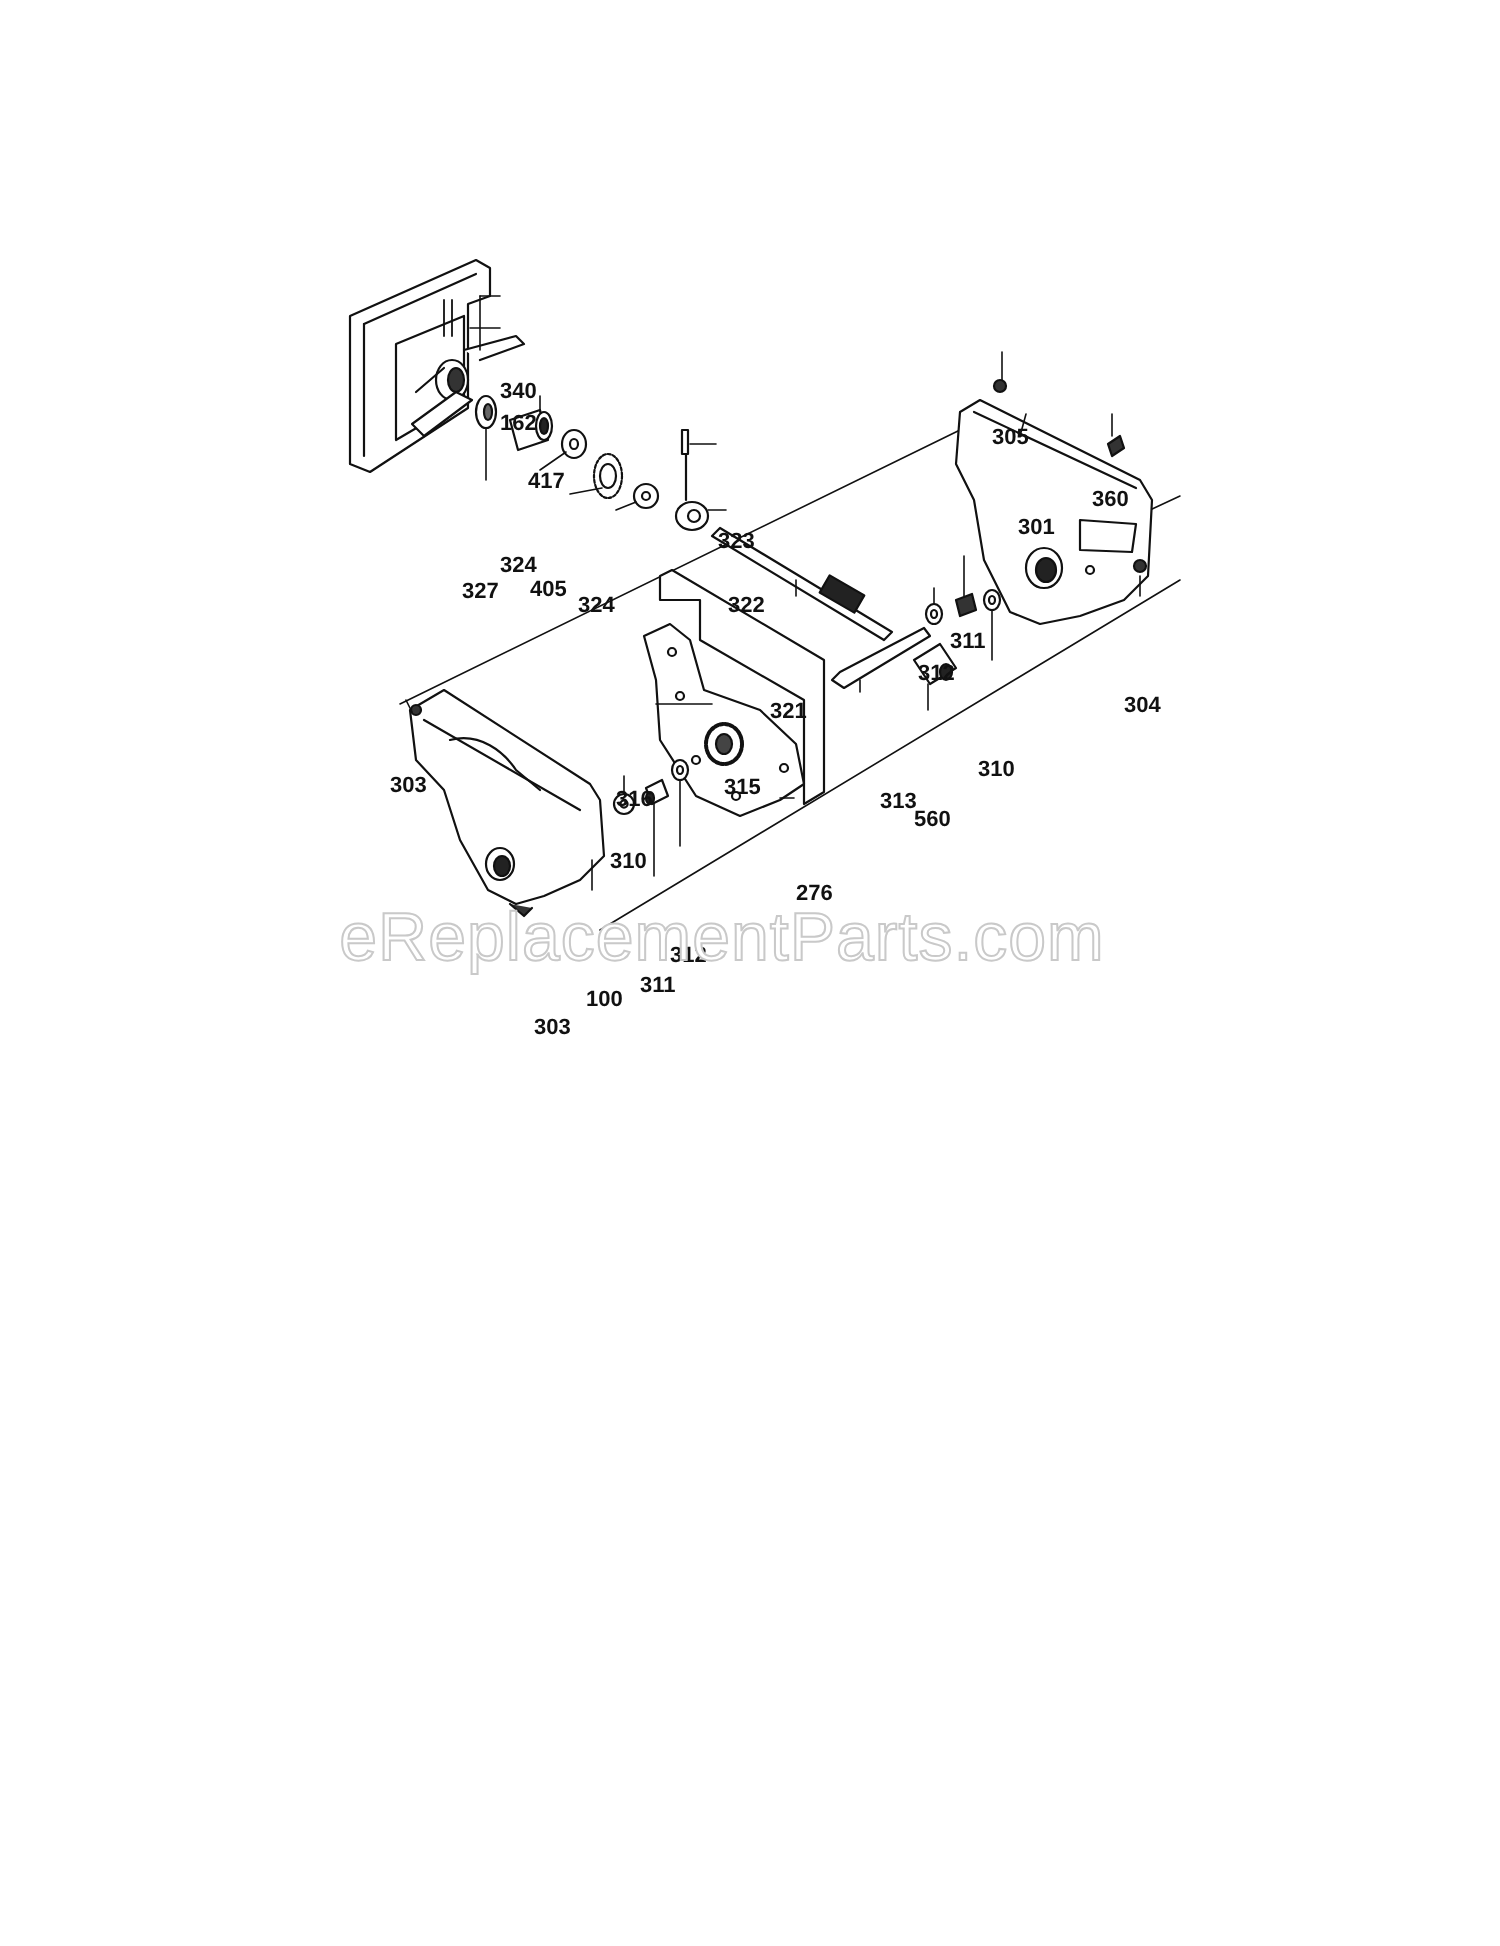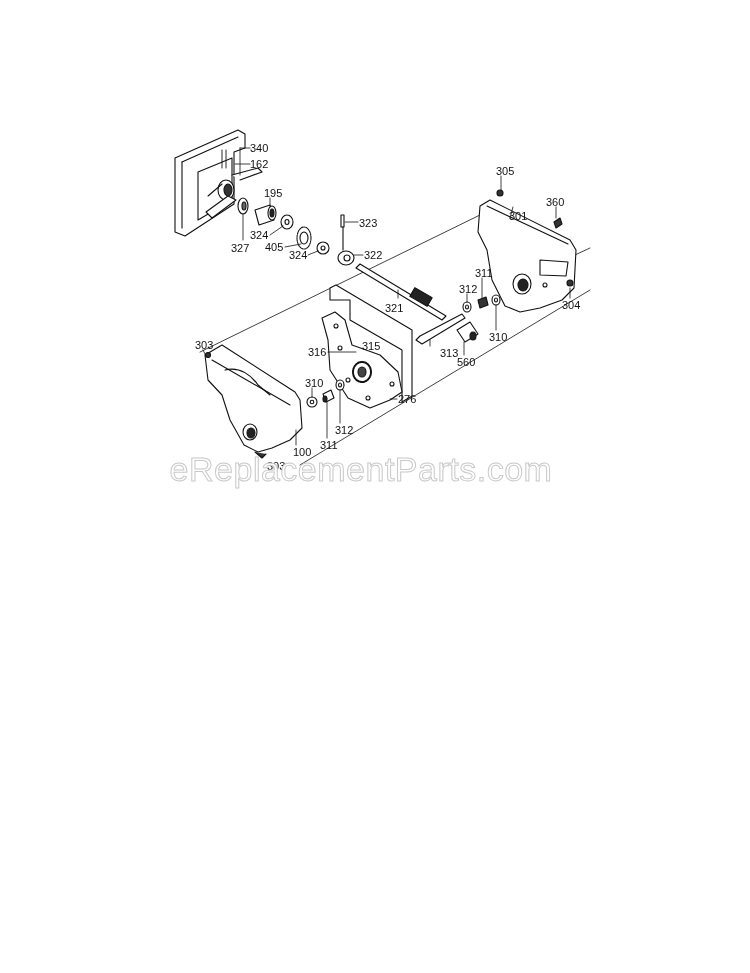--- a/index.html
+++ b/index.html
@@ -1,20 +1,20 @@
 <!DOCTYPE html>
 <html><head>
 <meta charset="utf-8">
 <style>
   html, body { margin: 0; padding: 0; background: #ffffff; }
   body { width: 750px; height: 973px; position: relative; overflow: hidden;
          font-family: "Liberation Sans", sans-serif; }
   #diagram { position: absolute; left: 0; top: 0; width: 750px; height: 973px; }
   .callout { position: absolute; font-family: "Liberation Sans", sans-serif;
-             font-weight: normal; font-size: 11px; color: #111; line-height: 1; }
+             font-weight: bold; font-size: 11px; color: #111; line-height: 1; margin-top: 48px; }
   .watermark { position: absolute; left: 136px; top: 450px; width: 450px;
                font-family: Liberation Sans, sans-serif; font-size: 34px;
                color: #ffffff; letter-spacing: 0.5px;
                -webkit-text-stroke: 1px #c9c9c9; text-align: center; }
 </style>
 </head>
 <body>
 
 <svg id="diagram" width="750" height="973" viewBox="0 0 750 973" xmlns="http://www.w3.org/2000/svg" fill="none" stroke="#111" stroke-width="1.1" stroke-linejoin="round" stroke-linecap="round">
 
@@ -174,21 +174,21 @@
     <line x1="390" y1="399" x2="397" y2="399"></line>
     <line x1="312" y1="388" x2="312" y2="397"></line>
     <line x1="340" y1="390" x2="340" y2="423"></line>
     <line x1="327" y1="402" x2="327" y2="438"></line>
     <line x1="296" y1="430" x2="296" y2="445"></line>
   </g>
 </svg>
 
 <div class="callout" style="left:250px;top:143px">340</div>
 <div class="callout" style="left:250px;top:159px">162</div>
-<div class="callout" style="left:264px;top:188px">195</div>
+<div class="callout" style="left:264px;top:188px">417</div>
 <div class="callout" style="left:231px;top:243px">327</div>
 <div class="callout" style="left:250px;top:230px">324</div>
 <div class="callout" style="left:265px;top:242px">405</div>
 <div class="callout" style="left:289px;top:250px">324</div>
 <div class="callout" style="left:359px;top:218px">323</div>
 <div class="callout" style="left:364px;top:250px">322</div>
 <div class="callout" style="left:385px;top:303px">321</div>
 <div class="callout" style="left:496px;top:166px">305</div>
 <div class="callout" style="left:509px;top:211px">301</div>
 <div class="callout" style="left:546px;top:197px">360</div>

